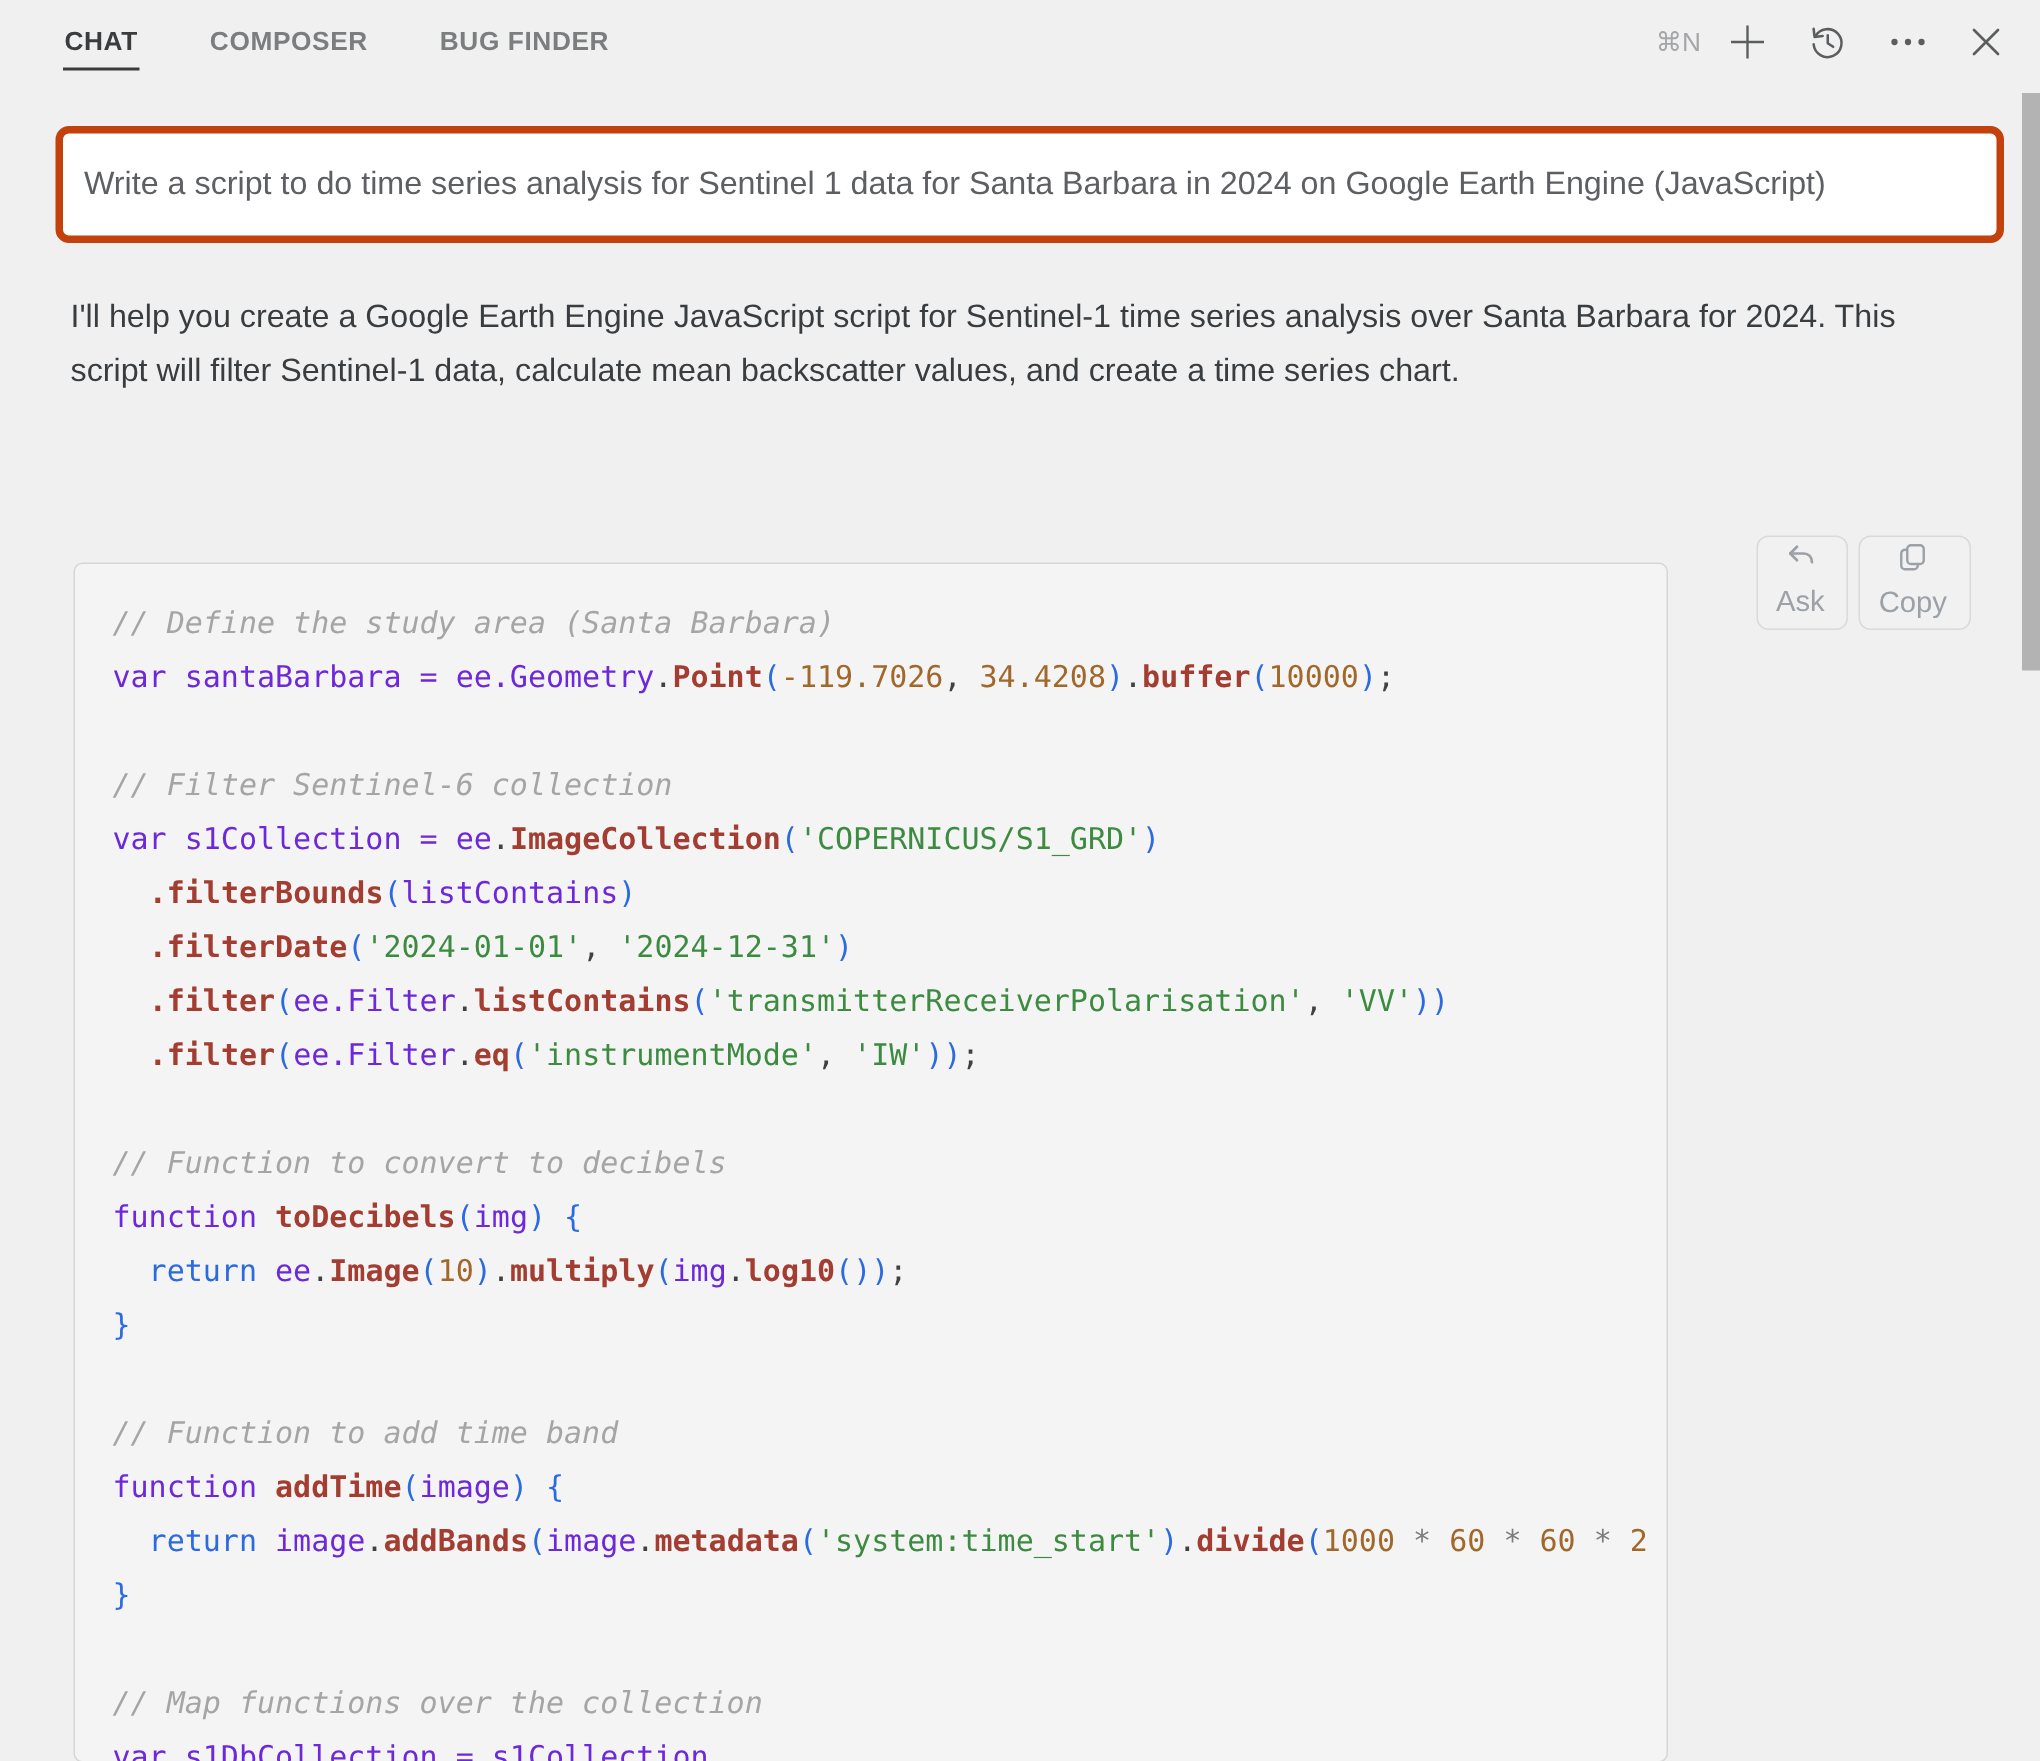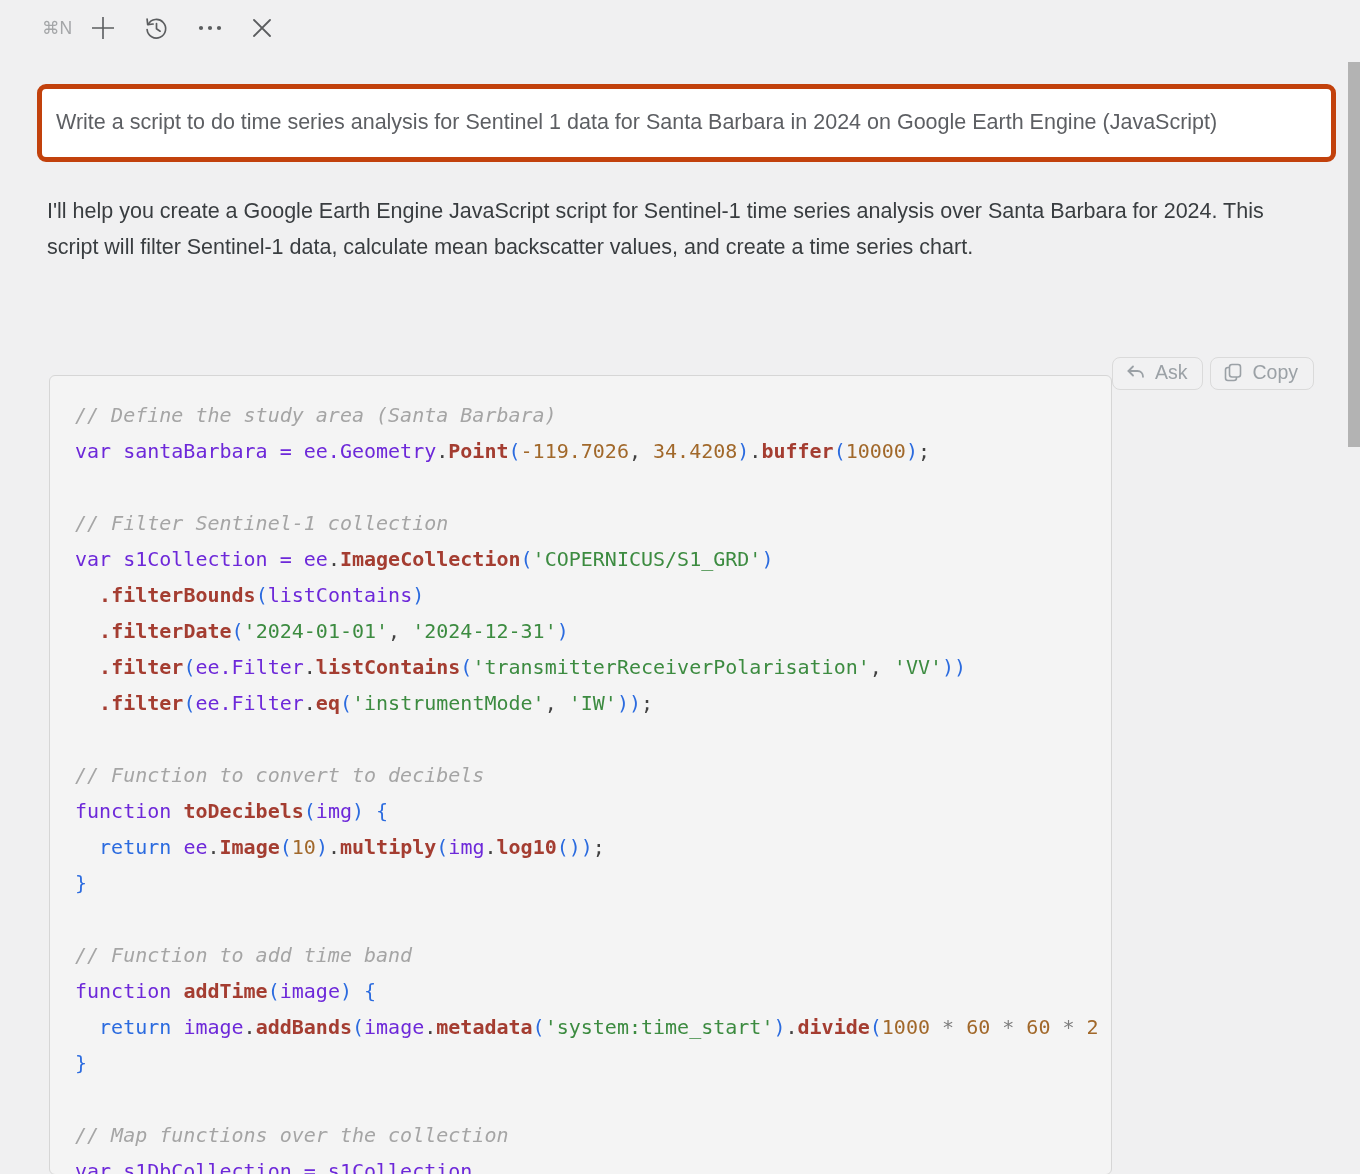--- a/index.html
+++ b/index.html
@@ -37,30 +37,35 @@
   .tok-fn{color:#a43d31;font-weight:bold}
   .tok-st{color:#3c8b40}
   .tok-nu{color:#a1682a}
   .tok-bl{color:#2b6bdf}
   .tok-gy{color:#7d7d7d}
   .tok-dk{color:#414141}
   
   .actions{position:absolute;top:357px;right:46px;display:flex;gap:7px;z-index:2;}
   .action-btn{
     display:flex;align-items:center;gap:9px;background:#f1f1f2;border:1px solid #dadada;
-    border-radius:8px;padding:3px 15px 5px 12px;color:#9ba1a6;font-size:19.5px;cursor:pointer;
+    border-radius:8px;padding:3px 15px 5px 12px;color:#9ba1a6;font-size:19.5px;cursor:pointer;flex-direction:column;
   }
   .action-btn svg{display:block;}
   
   .scrollbar-thumb{position:absolute;right:0;top:62px;width:12px;height:385px;background:#b3b3b3;}
 </style>
 </head>
 <body>
 
 <div class="topbar">
+  <div class="tabs">
+    <div class="tab active">CHAT</div>
+    <div class="tab">COMPOSER</div>
+    <div class="tab">BUG FINDER</div>
+  </div>
   <div class="top-actions">
     <span class="shortcut">⌘N</span>
     <span class="tb-icon">
       <svg width="28" height="28" viewBox="0 0 28 28">
           <path d="M14 3v22M3 14h22" stroke="#5b5d5f" stroke-width="1.6" fill="none"></path>
         </svg>
     </span>
     <span class="tb-icon">
       <svg width="28" height="28" viewBox="0 0 28 28" fill="none" stroke="#5b5d5f" stroke-width="1.7" stroke-linecap="round" stroke-linejoin="round">
         <path d="M6.2 10.3a9.3 9.3 0 1 1-1.1 5.2"></path>
@@ -108,21 +113,21 @@
     </span>
     <span>Copy</span>
   </div>
 </div>
 
 <div class="code-wrap">
   <div>
       <div class="code-line"><span class="tok-cm">// Define the study area (Santa Barbara)</span></div>
       <div class="code-line"><span class="tok-pu">var santaBarbara = ee.Geometry</span><span class="tok-dk">.</span><span class="tok-fn">Point</span><span class="tok-bl">(</span><span class="tok-nu">-119.7026</span><span class="tok-dk">, </span><span class="tok-nu">34.4208</span><span class="tok-bl">)</span><span class="tok-dk">.</span><span class="tok-fn">buffer</span><span class="tok-bl">(</span><span class="tok-nu">10000</span><span class="tok-bl">)</span><span class="tok-dk">;</span></div>
       <div class="code-line">&nbsp;</div>
-      <div class="code-line"><span class="tok-cm">// Filter Sentinel-1 collection</span></div>
+      <div class="code-line"><span class="tok-cm">// Filter Sentinel-6 collection</span></div>
       <div class="code-line"><span class="tok-pu">var s1Collection = ee</span><span class="tok-dk">.</span><span class="tok-fn">ImageCollection</span><span class="tok-bl">(</span><span class="tok-st">'COPERNICUS/S1_GRD'</span><span class="tok-bl">)</span></div>
       <div class="code-line"><span class="tok-dk">  </span><span class="tok-fn">.filterBounds</span><span class="tok-bl">(</span><span class="tok-pu">listContains</span><span class="tok-bl">)</span></div>
       <div class="code-line"><span class="tok-dk">  </span><span class="tok-fn">.filterDate</span><span class="tok-bl">(</span><span class="tok-st">'2024-01-01'</span><span class="tok-dk">, </span><span class="tok-st">'2024-12-31'</span><span class="tok-bl">)</span></div>
       <div class="code-line"><span class="tok-dk">  </span><span class="tok-fn">.filter</span><span class="tok-bl">(</span><span class="tok-pu">ee.Filter</span><span class="tok-dk">.</span><span class="tok-fn">listContains</span><span class="tok-bl">(</span><span class="tok-st">'transmitterReceiverPolarisation'</span><span class="tok-dk">, </span><span class="tok-st">'VV'</span><span class="tok-bl">))</span></div>
       <div class="code-line"><span class="tok-dk">  </span><span class="tok-fn">.filter</span><span class="tok-bl">(</span><span class="tok-pu">ee.Filter</span><span class="tok-dk">.</span><span class="tok-fn">eq</span><span class="tok-bl">(</span><span class="tok-st">'instrumentMode'</span><span class="tok-dk">, </span><span class="tok-st">'IW'</span><span class="tok-bl">))</span><span class="tok-dk">;</span></div>
       <div class="code-line">&nbsp;</div>
       <div class="code-line"><span class="tok-cm">// Function to convert to decibels</span></div>
       <div class="code-line"><span class="tok-pu">function </span><span class="tok-fn">toDecibels</span><span class="tok-bl">(</span><span class="tok-pu">img</span><span class="tok-bl">) {</span></div>
       <div class="code-line"><span class="tok-bl">  return </span><span class="tok-pu">ee</span><span class="tok-dk">.</span><span class="tok-fn">Image</span><span class="tok-bl">(</span><span class="tok-nu">10</span><span class="tok-bl">)</span><span class="tok-dk">.</span><span class="tok-fn">multiply</span><span class="tok-bl">(</span><span class="tok-pu">img</span><span class="tok-dk">.</span><span class="tok-fn">log10</span><span class="tok-bl">())</span><span class="tok-dk">;</span></div>
       <div class="code-line"><span class="tok-bl">}</span></div>

